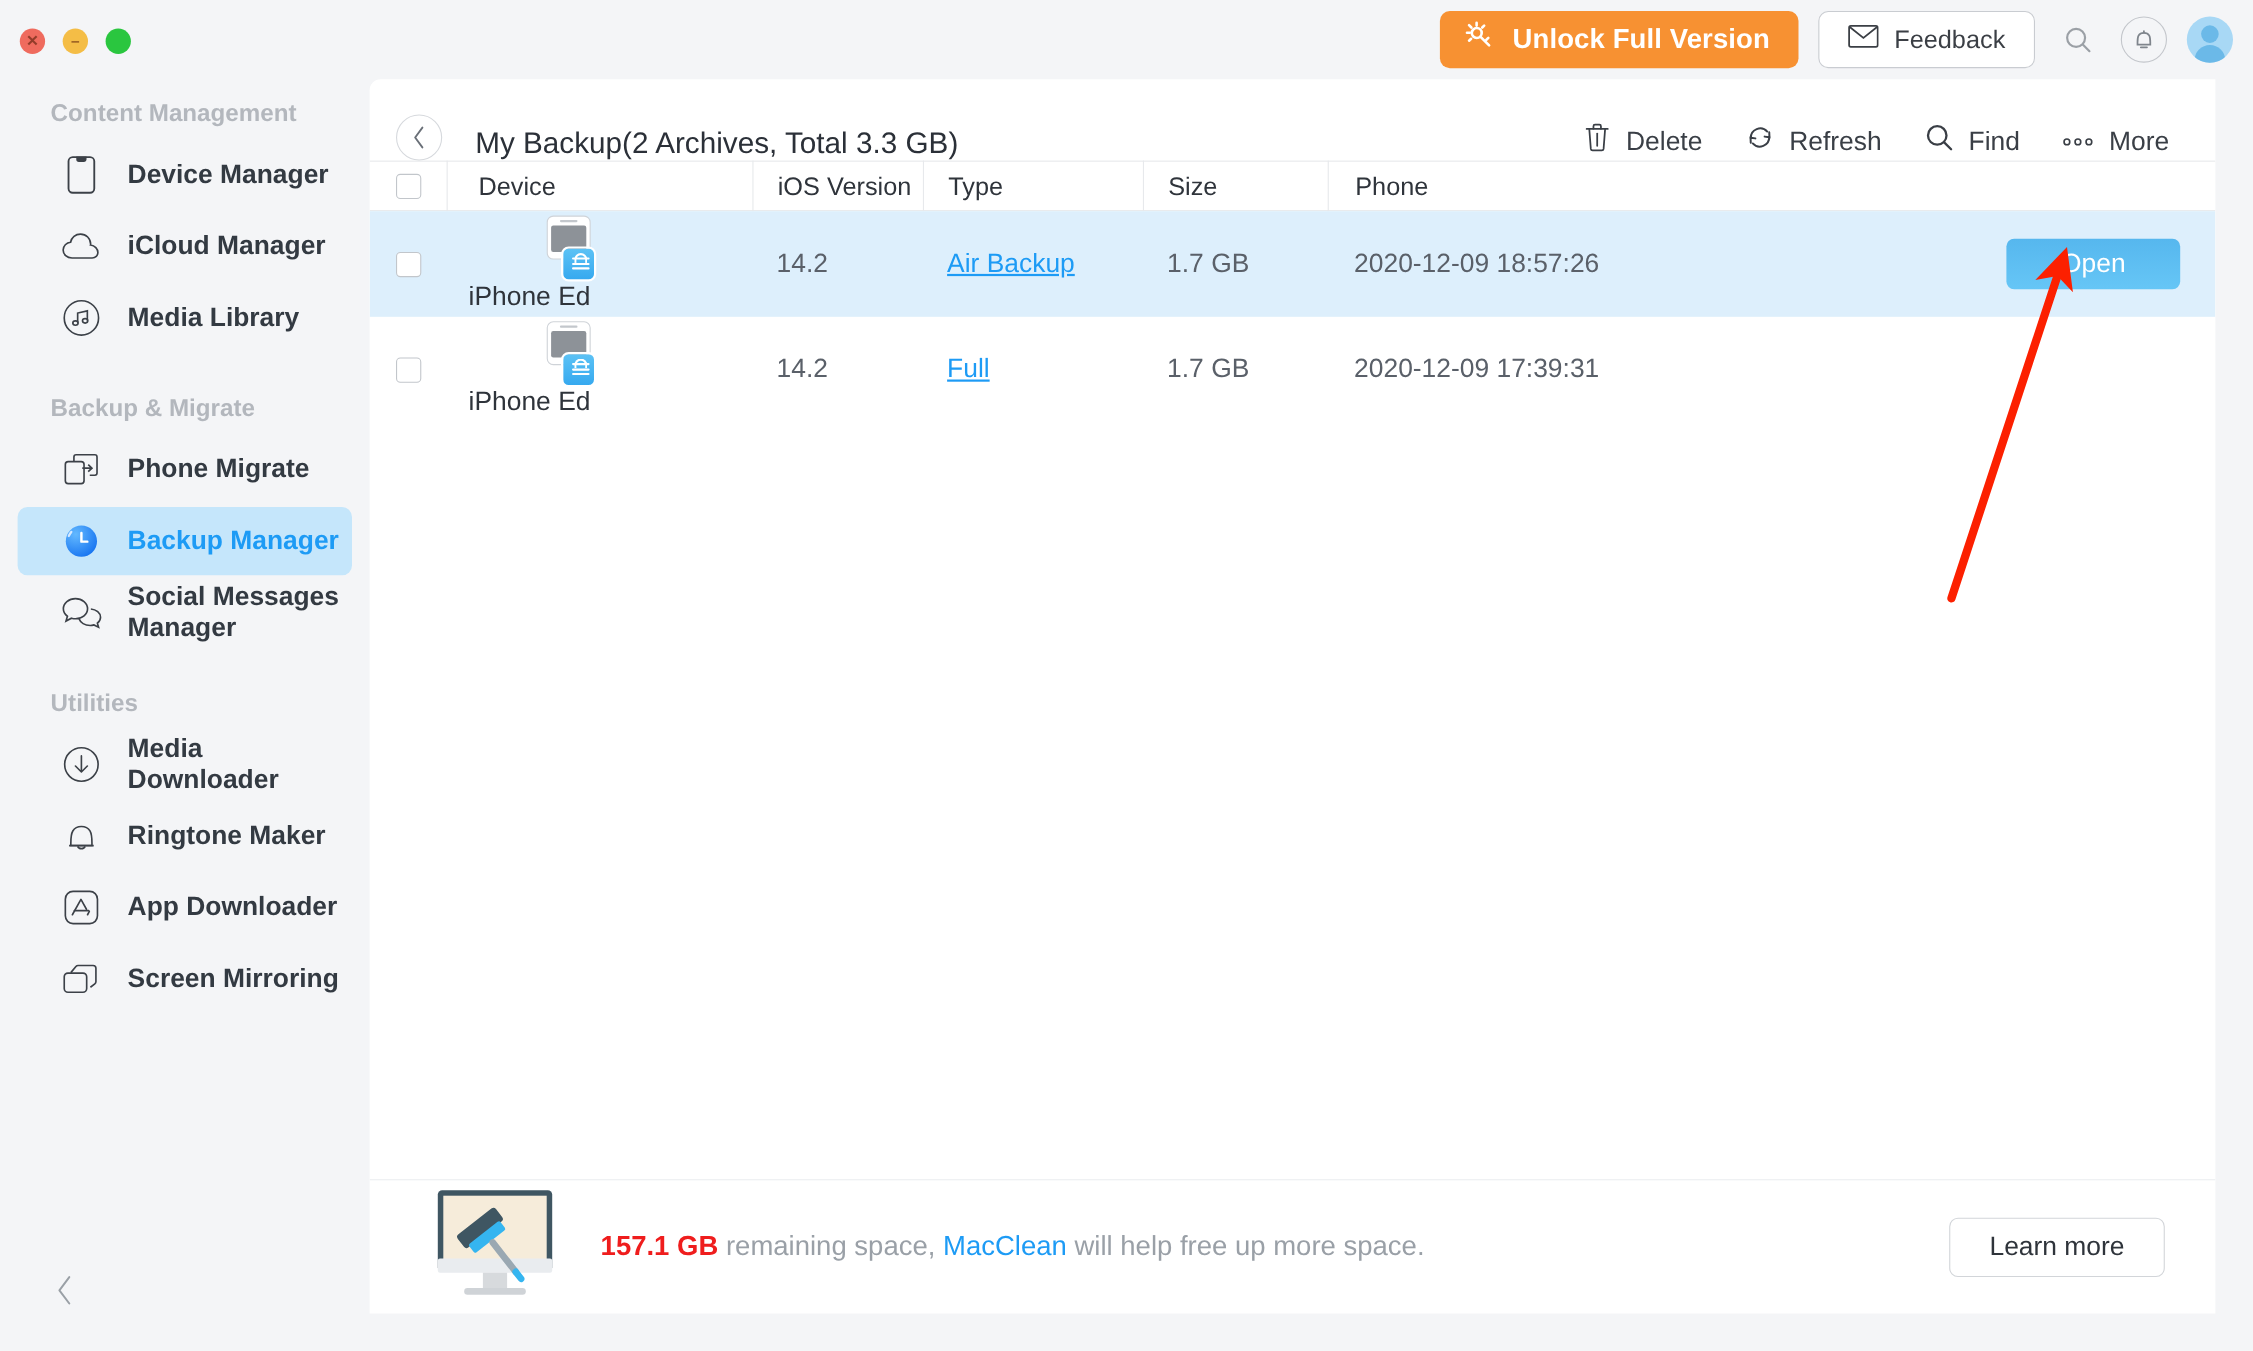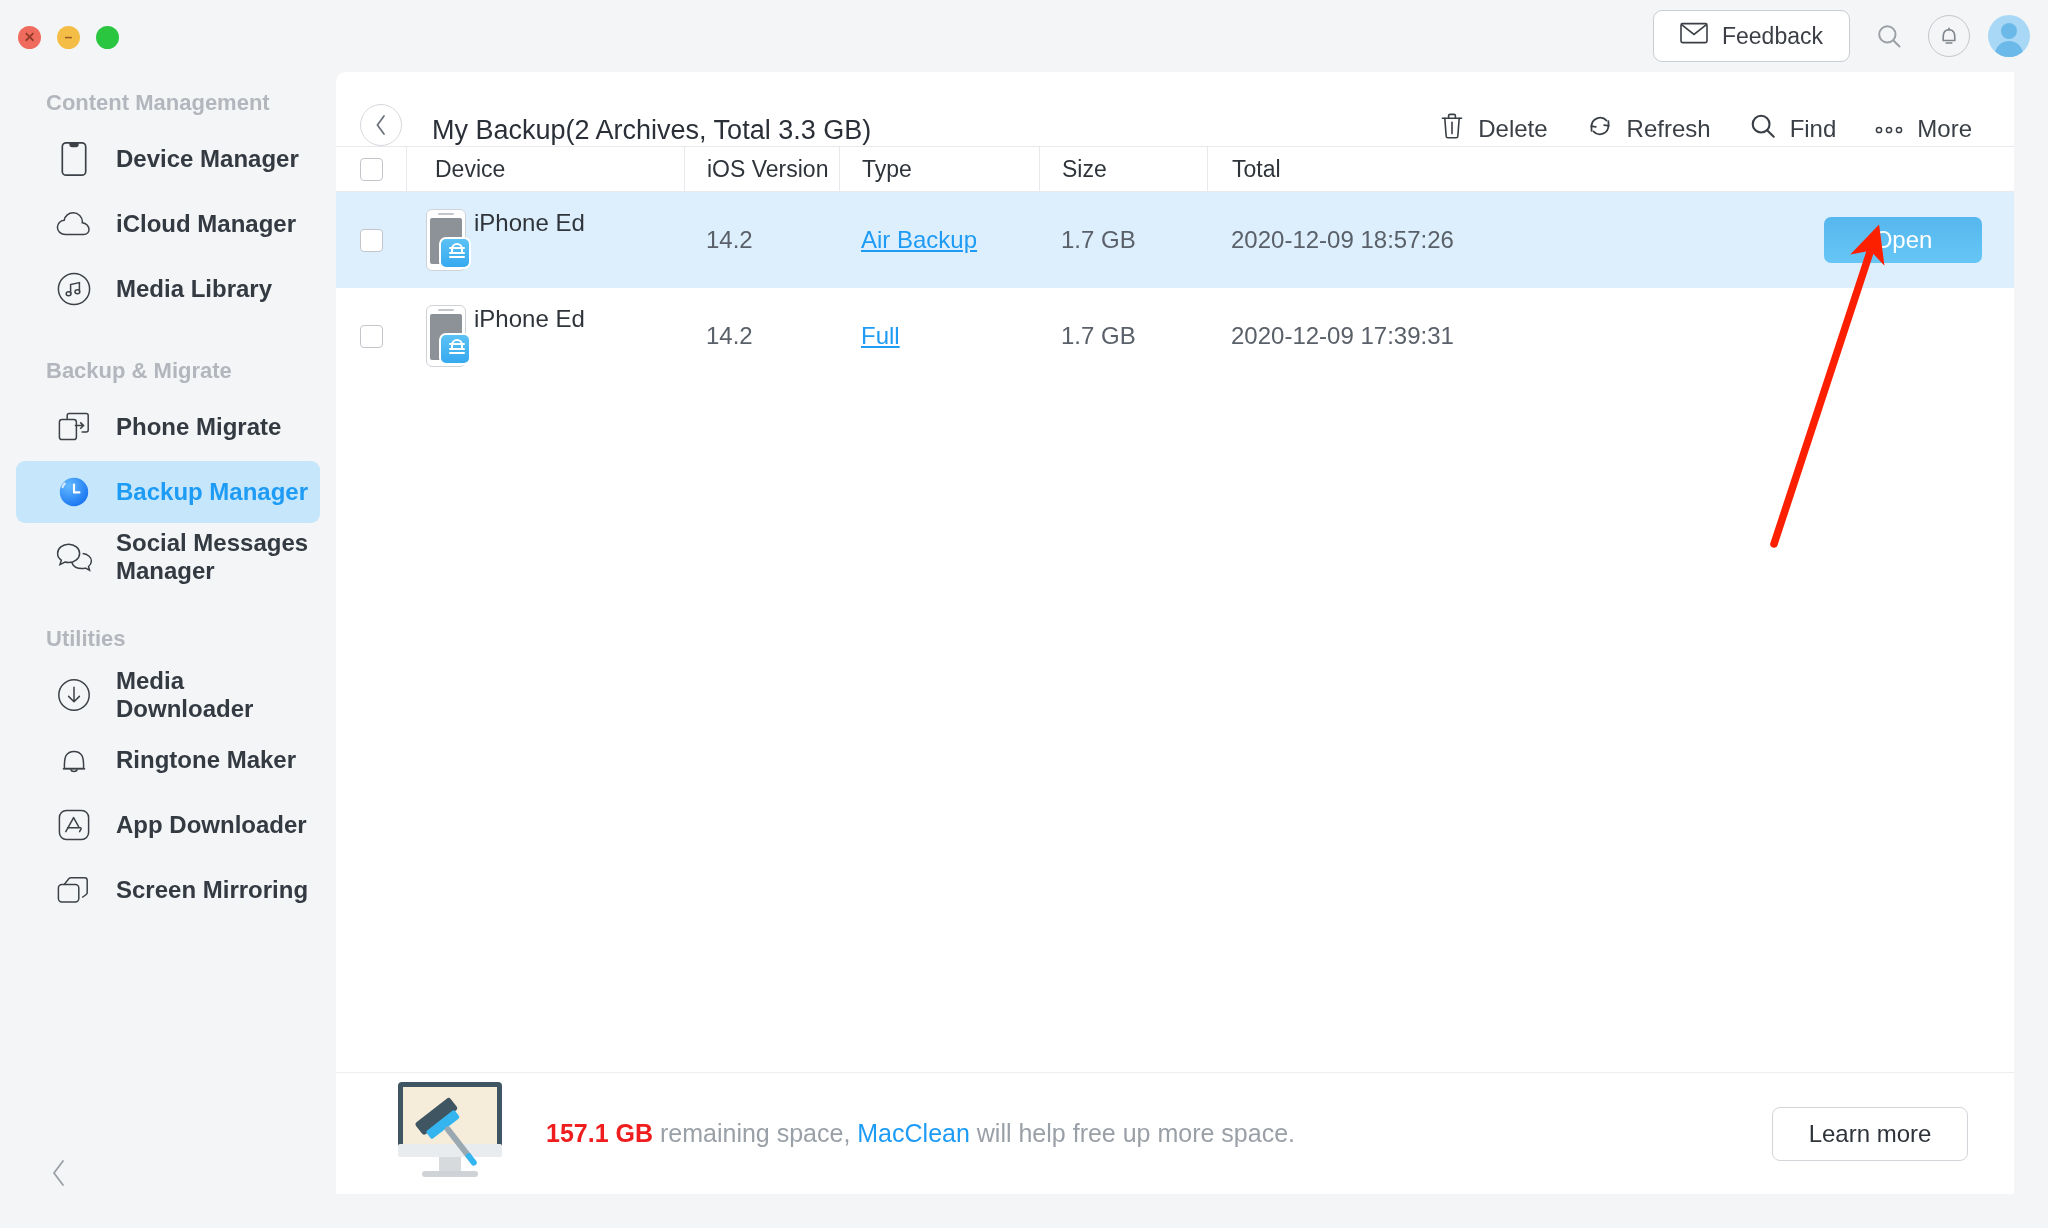--- a/index.html
+++ b/index.html
@@ -146,21 +146,21 @@
   }
   .trow.selected { background: #ddeffc; }
   .trow .c-device { border-left: none; padding-left: 20px; }
   .trow .c-ios, .trow .c-type, .trow .c-size, .trow .c-time { border-left: none; }
 
   .chk {
     width: 23px; height: 23px; border: 1.6px solid #c2c6cb;
     border-radius: 4px; background: #fff; cursor: pointer;
   }
 
-  .device-cell { display: flex; align-items: flex-start; gap: 8px; }
+  .device-cell { display: flex; align-items: flex-end; gap: 20px; flex-direction: column; }
   .phone-ico { position: relative; width: 40px; height: 62px; flex: 0 0 40px; }
   .phone-body {
     position: absolute; inset: 0;
     background: #ffffff; border: 1.6px solid #cfd3d8; border-radius: 6px;
   }
   .phone-screen {
     position: absolute; left: 4px; top: 9px; right: 4px; bottom: 7px;
     background: #8d9298; border-radius: 2px;
   }
   .phone-notch { position: absolute; left: 12px; top: 4px; width: 16px; height: 2px; background: #c3c7cc; border-radius: 1px;}
@@ -225,20 +225,31 @@
         </div>
       <div class="tl min">
           <span>–</span>
         </div>
       <div class="tl max">
           <span style="font-size:12px"></span>
         </div>
     </div>
 
     <div class="topright">
+      <button class="unlock-btn">
+        <span>
+          <svg width="30" height="30" viewBox="0 0 24 24" fill="none" stroke="#fff" stroke-width="1.9" stroke-linecap="round">
+            <circle cx="9.2" cy="9.6" r="3.6"></circle>
+            <path d="M11.8 12.2 L18.2 18.6"></path>
+            <path d="M15.6 15.1 L17.6 13.1"></path>
+            <path d="M3.6 3.9 L5.3 5.6 M9.1 2.2 L9.1 4.2 M2.1 9.4 L4.1 9.4 M3.6 15.2 L5.1 13.8 M14.6 4.2 L13.2 5.6"></path>
+          </svg>
+        </span>
+        <span>Unlock Full Version</span>
+      </button>
 
       <button class="feedback-btn">
         <span>
           <svg width="28" height="22" viewBox="0 0 28 22" fill="none" stroke="#3b3f45" stroke-width="1.6">
             <rect x="1" y="1.6" width="26" height="19" rx="1.6"></rect>
             <path d="M1.6 2.6 L14 12.4 L26.4 2.6"></path>
           </svg>
         </span>
         <span>Feedback</span>
       </button>
@@ -452,21 +463,21 @@
 
     <div class="table">
       <div class="thead">
         <div class="cell c-check">
           <div class="chk"></div>
         </div>
         <div class="cell c-device">Device</div>
         <div class="cell c-ios">iOS Version</div>
         <div class="cell c-type">Type</div>
         <div class="cell c-size">Size</div>
-        <div class="cell c-time">Total</div>
+        <div class="cell c-time">Phone</div>
       </div>
 
       <div class="trow selected">
         <div class="cell c-check">
           <div class="chk"></div>
         </div>
         <div class="cell c-device">
           <div class="device-cell">
             <span class="phone-ico">
               <span class="phone-body"></span>

